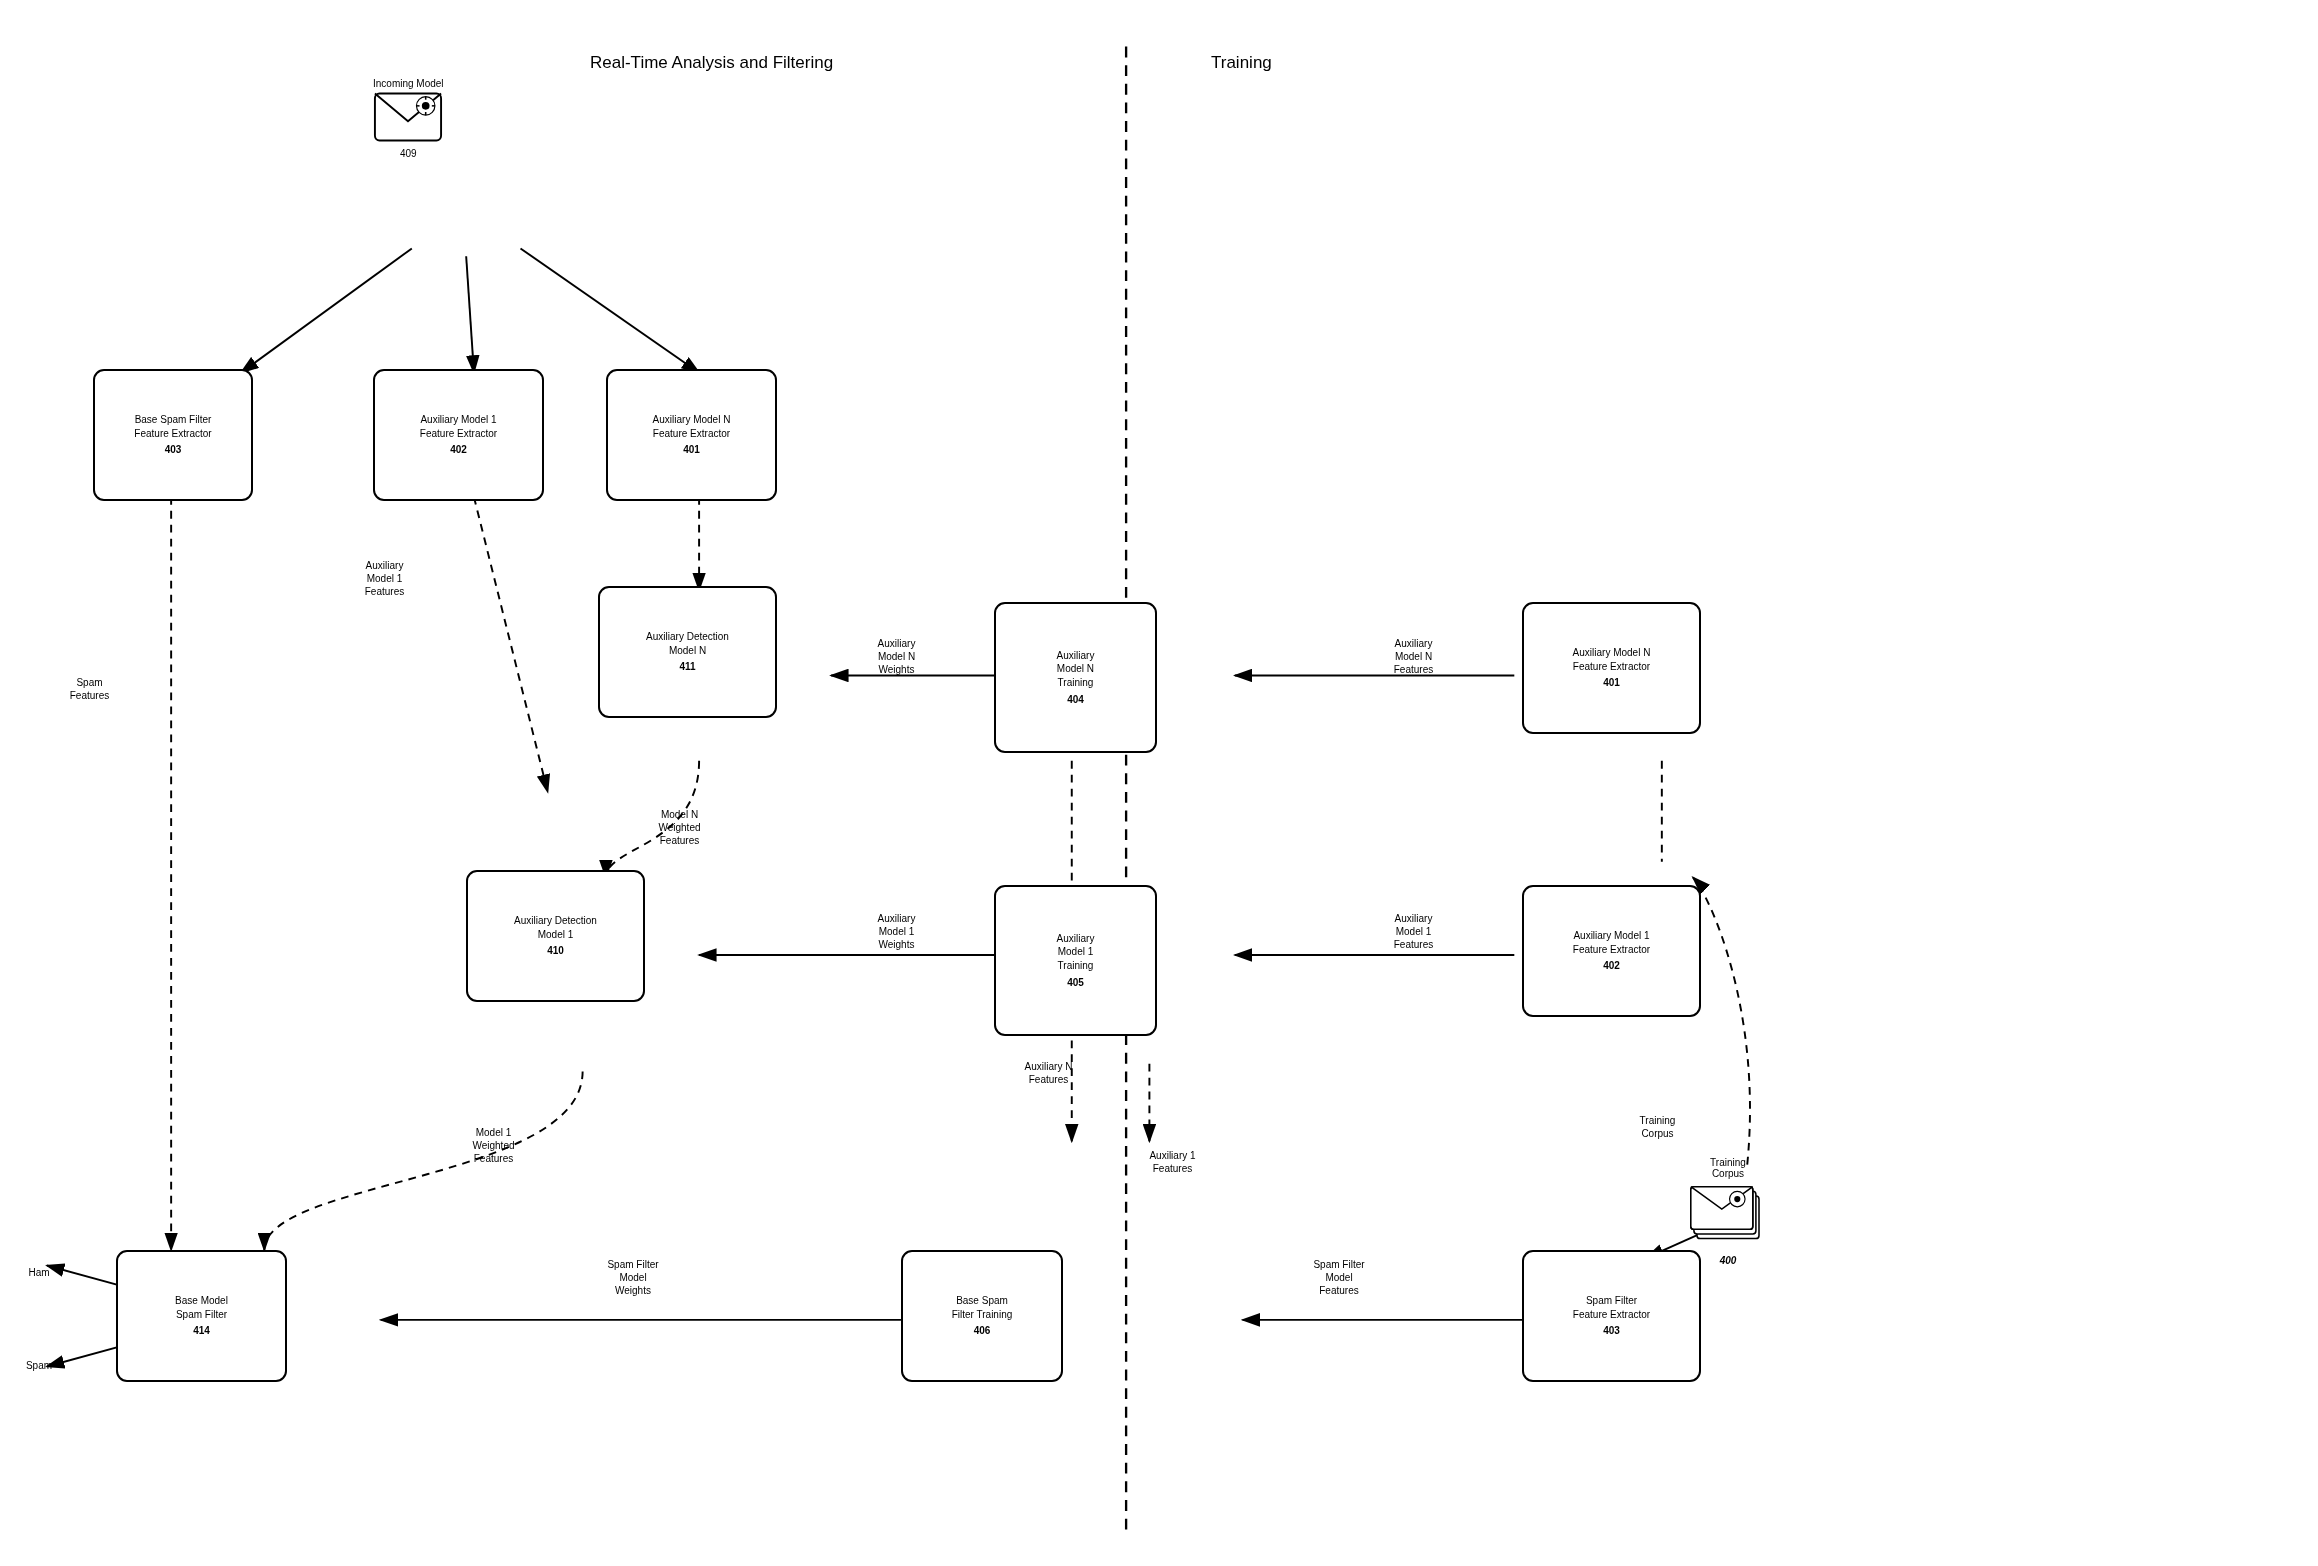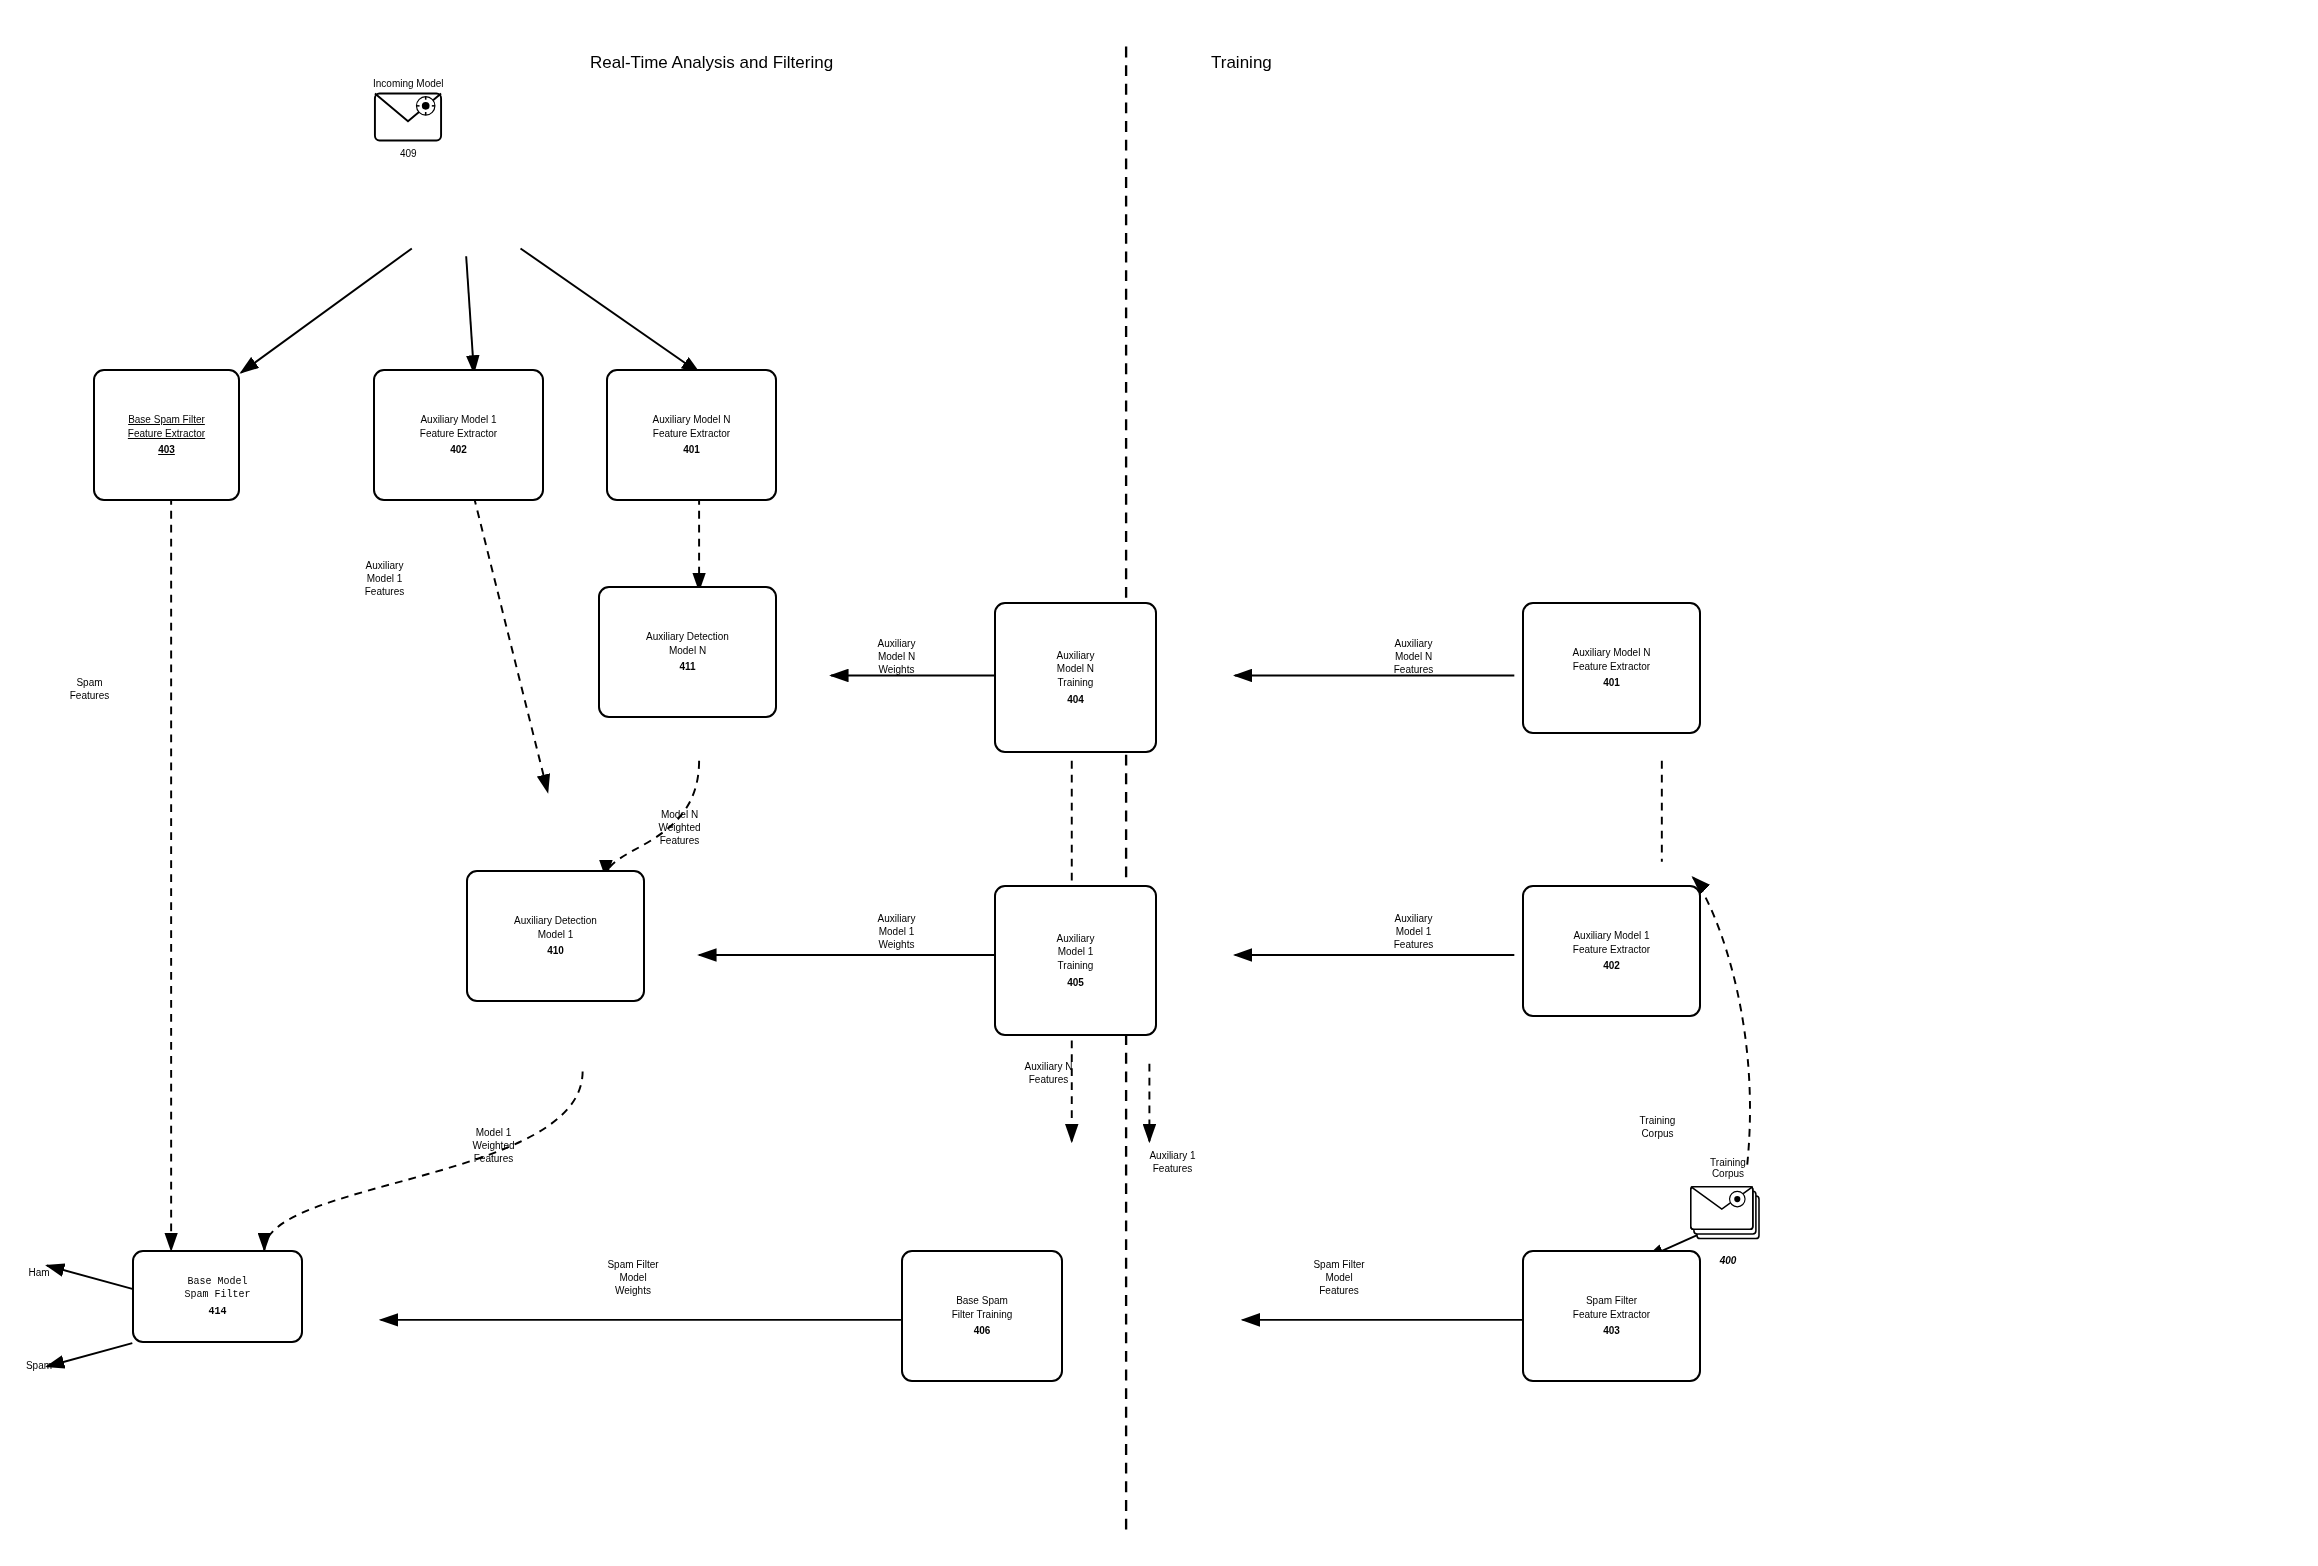--- a/index.html
+++ b/index.html
@@ -130,21 +130,21 @@
       <circle cx="68" cy="18" r="12" fill="#fff" stroke="#000" stroke-width="1.5"></circle>
       <circle cx="68" cy="18" r="5" fill="#000"></circle>
       <line x1="68" y1="6" x2="68" y2="10" stroke="#000" stroke-width="2"></line>
       <line x1="68" y1="26" x2="68" y2="30" stroke="#000" stroke-width="2"></line>
       <line x1="56" y1="18" x2="60" y2="18" stroke="#000" stroke-width="2"></line>
       <line x1="76" y1="18" x2="80" y2="18" stroke="#000" stroke-width="2"></line>
     </svg>
     <div style="font-weight:normal; margin-top:4px;">409</div>
   </div>
 
-  <div class="box" style="left:93px; top:369px; width:147px; height:132px;text-decoration:underline;">
+  <div class="box" style="left:93px; top:369px; width:160px; height:132px;">
     <span>Base Spam Filter<br>Feature Extractor</span>
     <span class="num">403</span>
   </div>
 
   <div class="box" style="left:373px; top:369px; width:171px; height:132px;">
     <span>Auxiliary Model 1<br>Feature Extractor</span>
     <span class="num">402</span>
   </div>
 
   <div class="box" style="left:606px; top:369px; width:171px; height:132px;">
@@ -175,21 +175,21 @@
   <div class="box" style="left:1522px; top:602px; width:179px; height:132px;">
     <span>Auxiliary Model N<br>Feature Extractor</span>
     <span class="num">401</span>
   </div>
 
   <div class="box" style="left:1522px; top:885px; width:179px; height:132px;">
     <span>Auxiliary Model 1<br>Feature Extractor</span>
     <span class="num">402</span>
   </div>
 
-  <div class="box" style="left:132px; top:1250px; width:171px; height:93px;font-family:Liberation Mono, monospace;">
+  <div class="box" style="left:116px; top:1250px; width:171px; height:132px;">
     <span>Base Model<br>Spam Filter</span>
     <span class="num">414</span>
   </div>
 
   <div class="box" style="left:901px; top:1250px; width:162px; height:132px;">
     <span>Base Spam<br>Filter Training</span>
     <span class="num">406</span>
   </div>
 
   <div class="box" style="left:1522px; top:1250px; width:179px; height:132px;">

